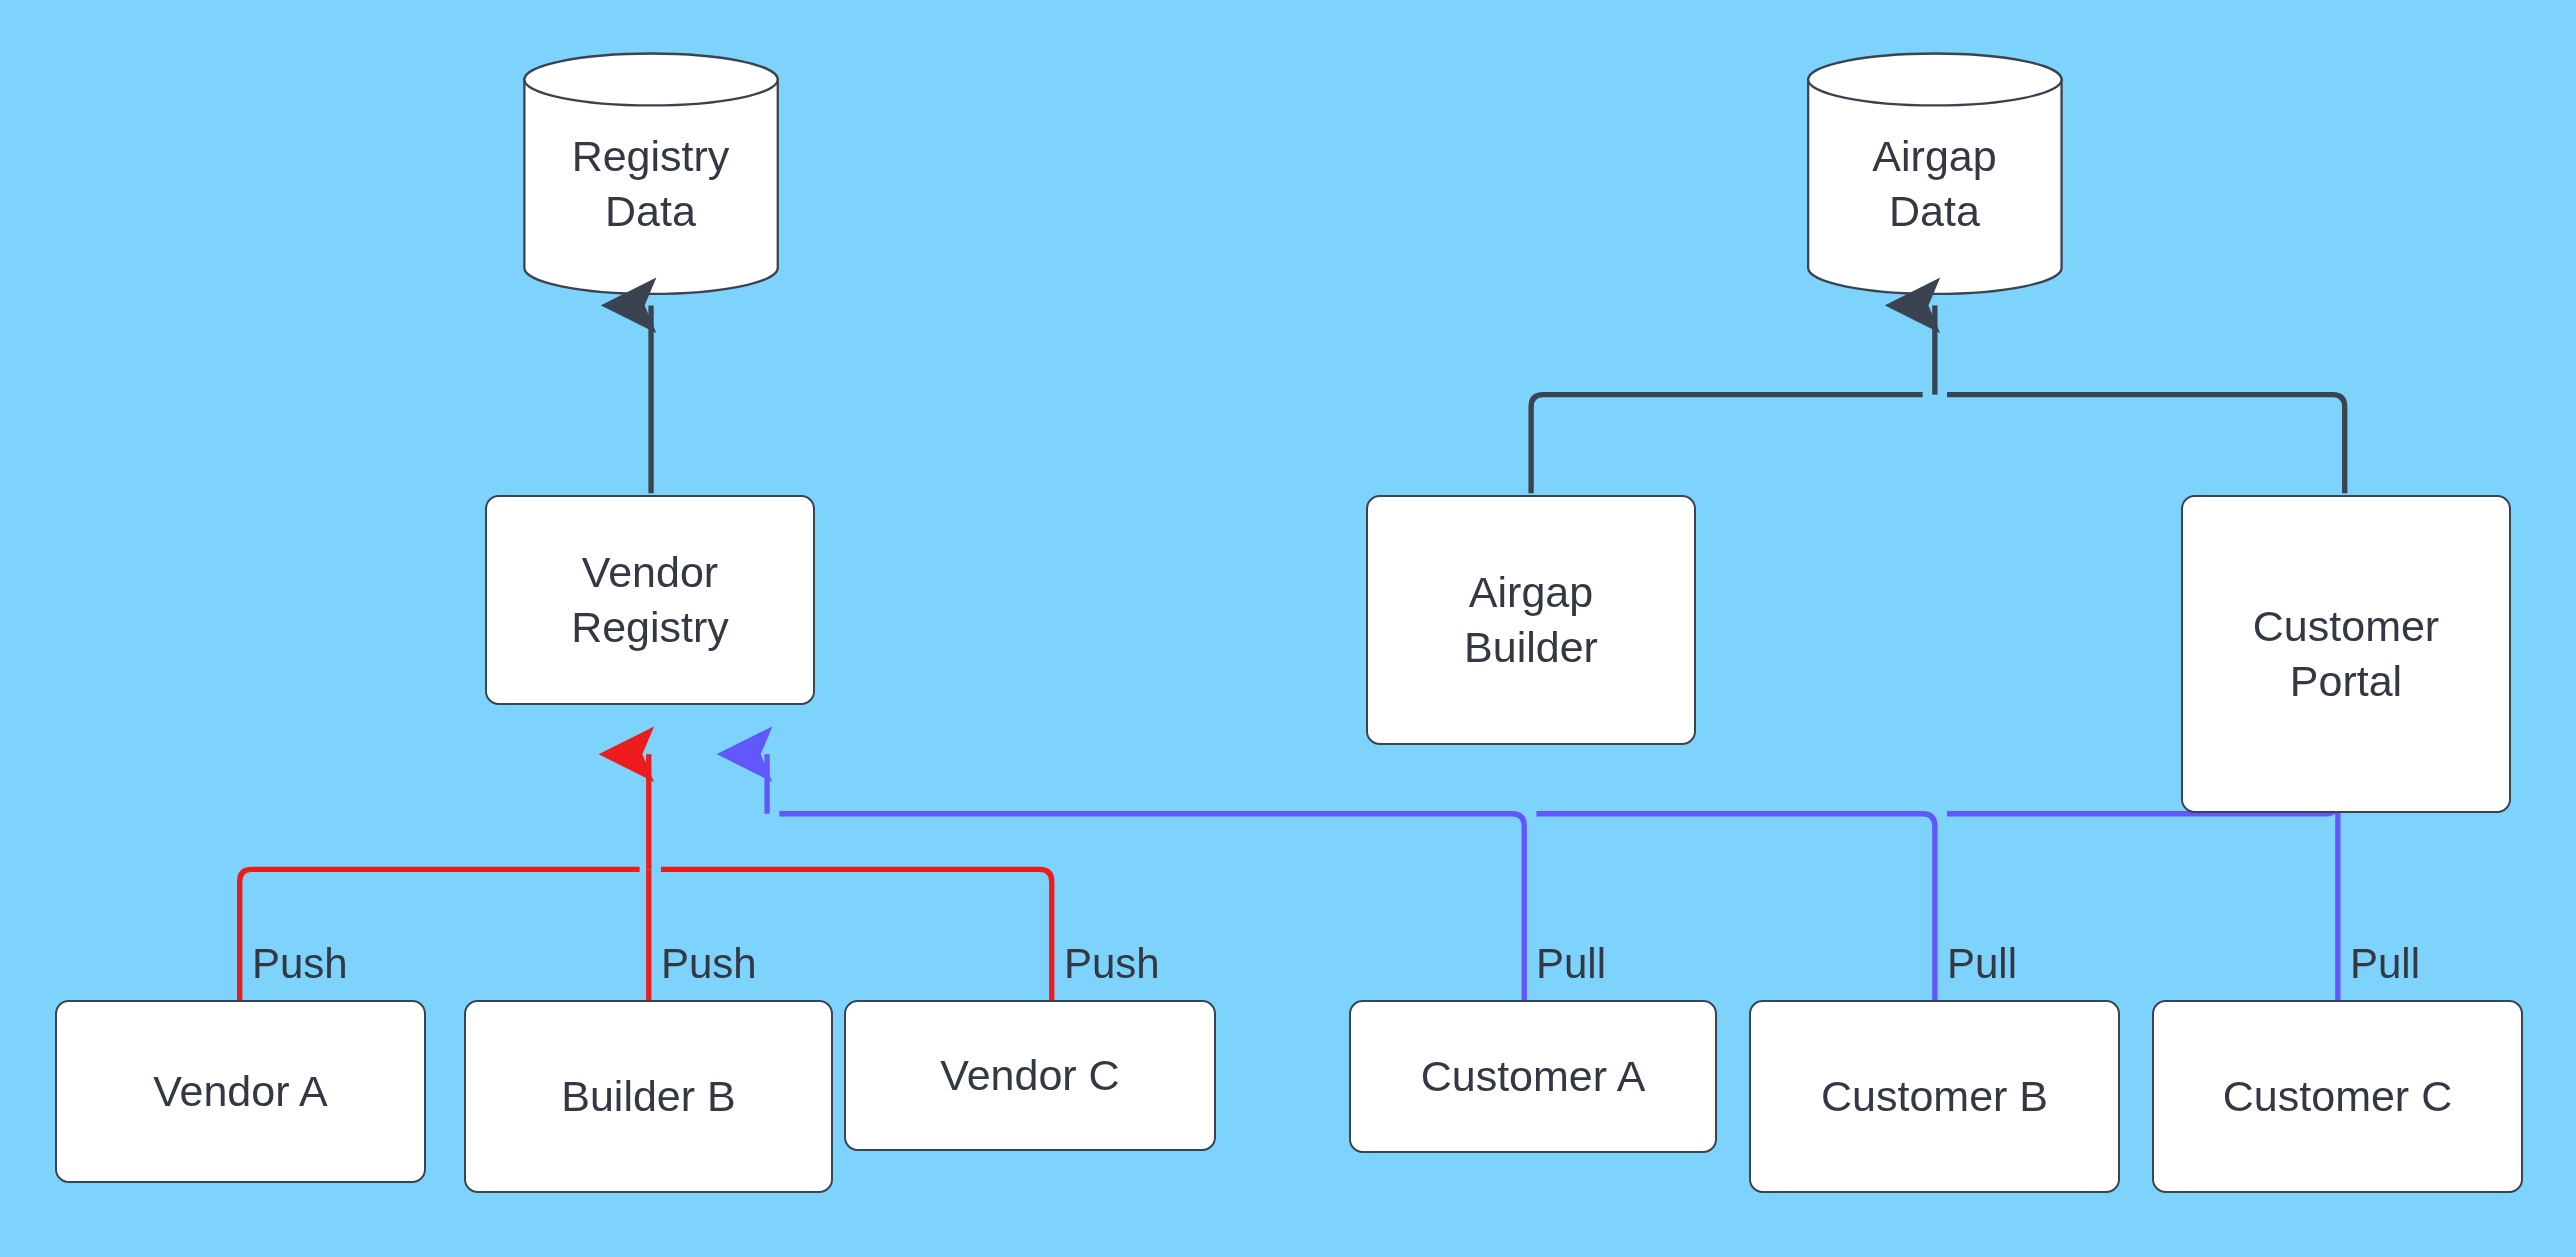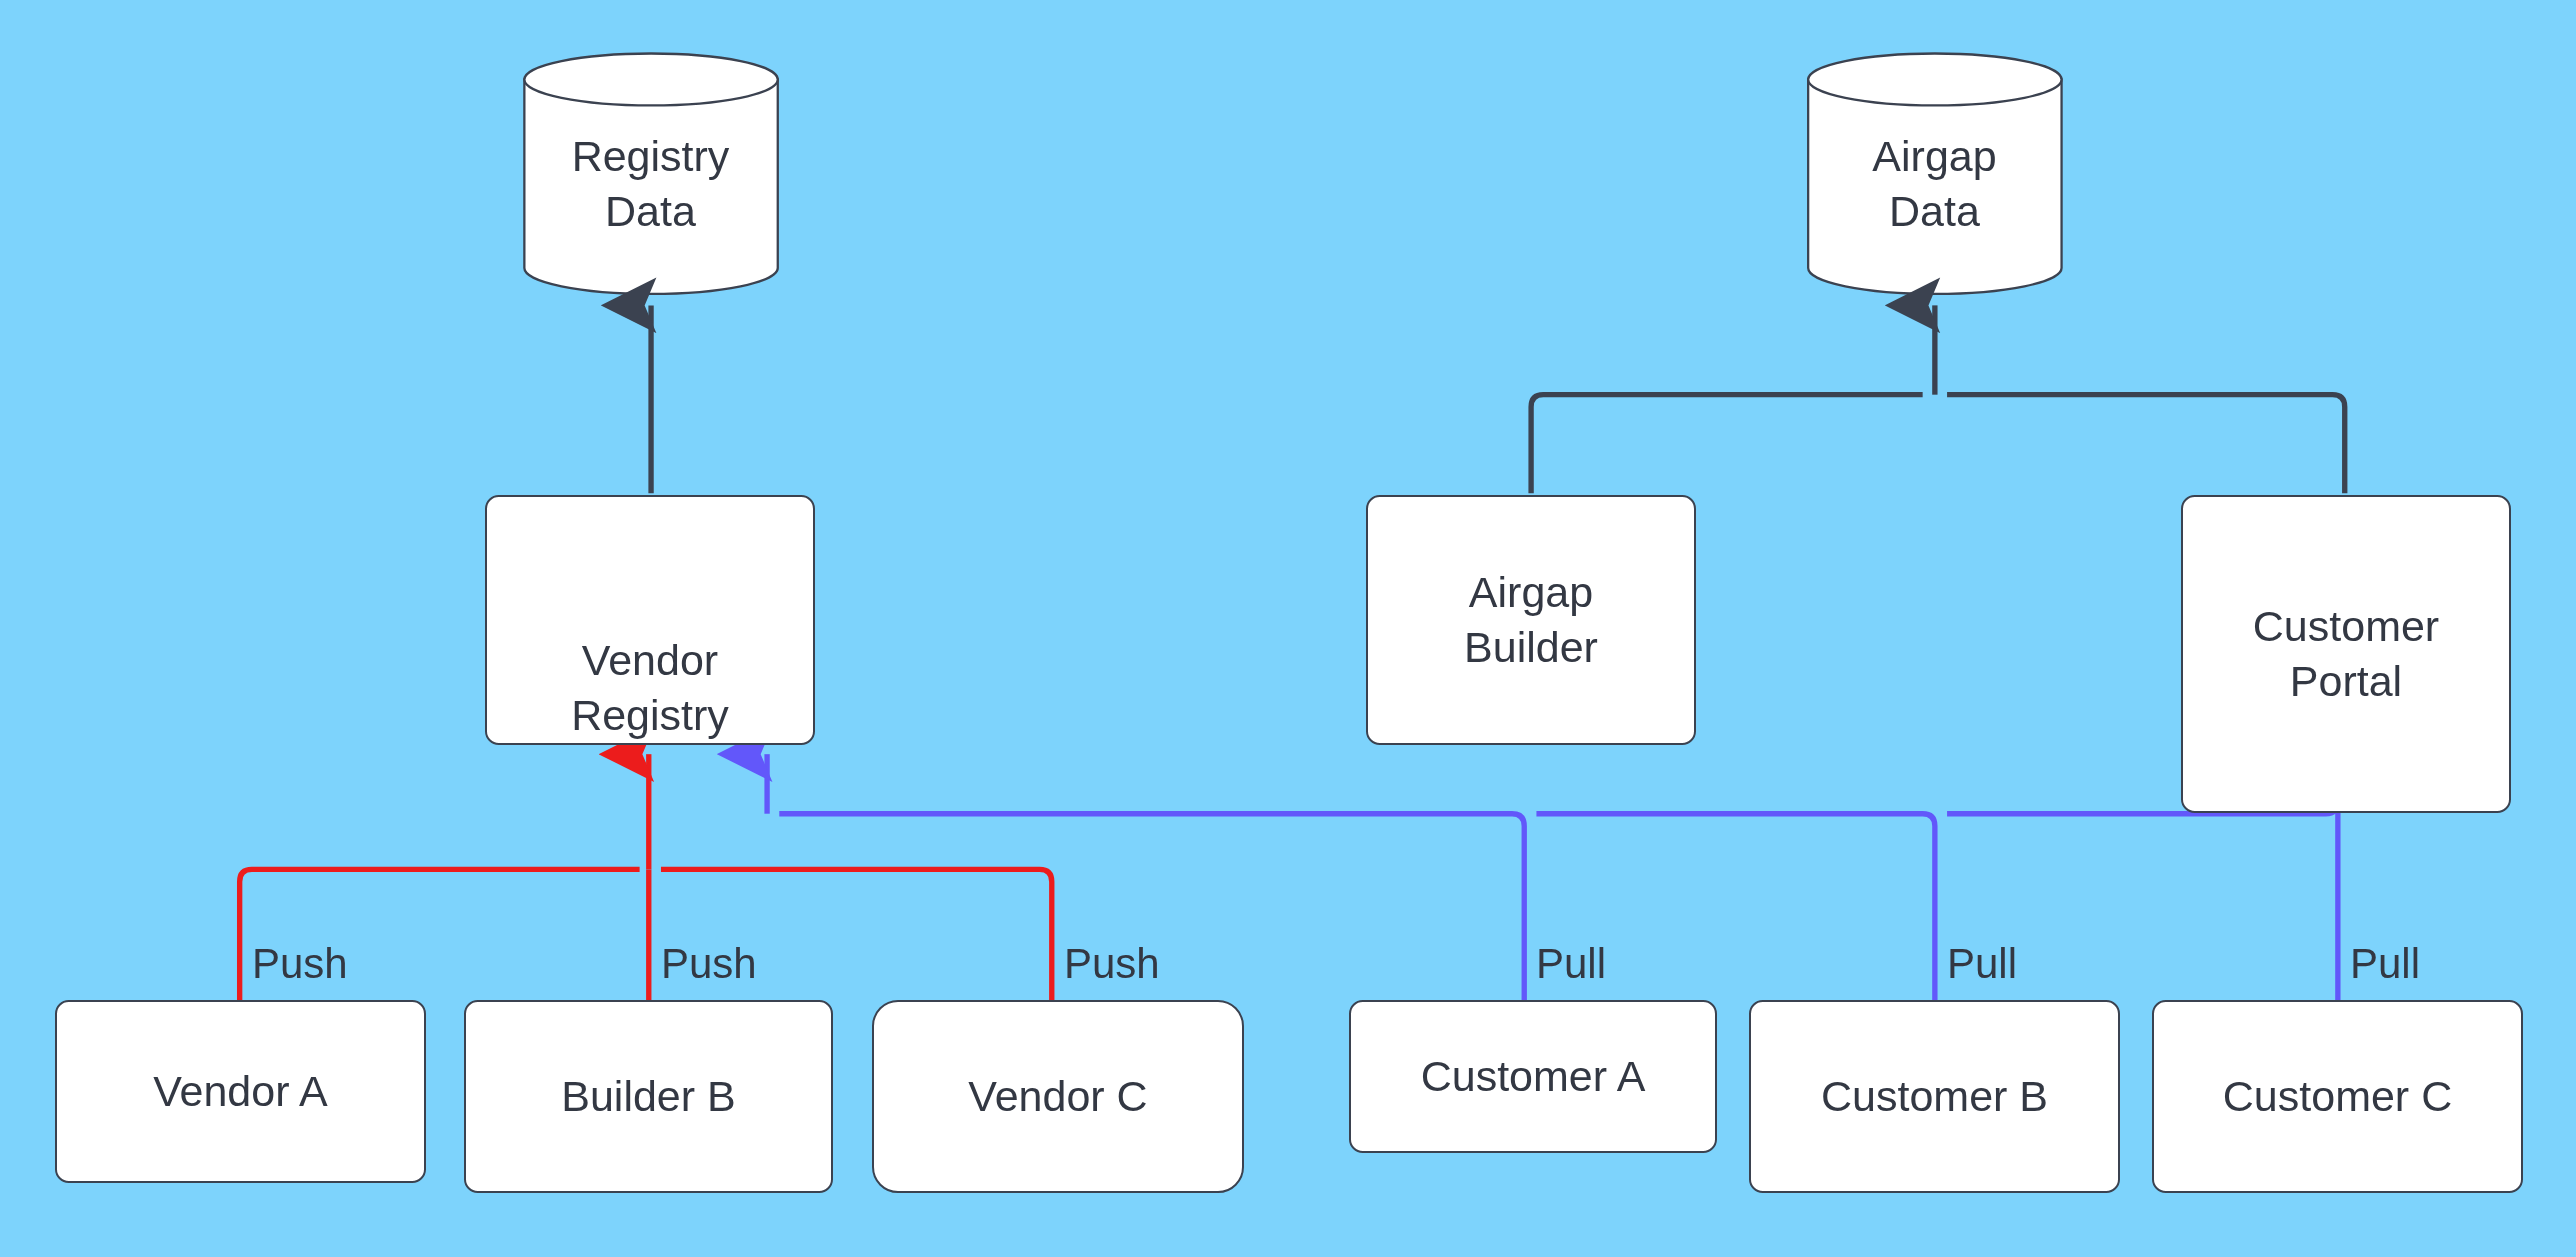--- a/index.html
+++ b/index.html
@@ -93,21 +93,21 @@
     </div>
   </div>
 
   <div class="node cyl" style="left:1808px;top:79px;width:253px;height:214px;">
     <div class="cyl-label">
       <span>Airgap</span><br>
       <span>Data</span>
     </div>
   </div>
 
-  <div class="node box" style="left:485px;top:495px;width:330px;height:250px;align-items:flex-end;">
+  <div class="node box" style="left:485px;top:495px;width:330px;height:210px;">
     <div>
       <span>Vendor</span><br>
       <span>Registry</span>
     </div>
   </div>
 
   <div class="node box" style="left:1366px;top:495px;width:330px;height:250px;">
     <div>
       <span>Airgap</span><br>
       <span>Builder</span>
@@ -120,21 +120,21 @@
       <span>Portal</span>
     </div>
   </div>
 
   <div class="node box small" style="left:55px;top:1000px;width:371px;height:183px;">
     <span>Vendor A</span>
   </div>
   <div class="node box small" style="left:464px;top:1000px;width:369px;height:193px;">
     <span>Builder B</span>
   </div>
-  <div class="node box small" style="left:872px;top:1000px;width:372px;height:193px;border-radius:26px;">
+  <div class="node box small" style="left:844px;top:1000px;width:372px;height:151px;">
     <span>Vendor C</span>
   </div>
   <div class="node box small" style="left:1349px;top:1000px;width:368px;height:153px;">
     <span>Customer A</span>
   </div>
   <div class="node box small" style="left:2152px;top:1000px;width:371px;height:193px;">
     <span>Customer C</span>
   </div>
   <div class="node box small" style="left:1749px;top:1000px;width:371px;height:193px;">
     <span>Customer B</span>

